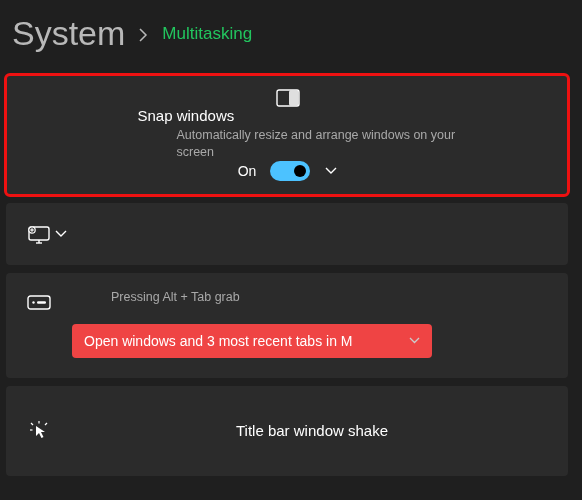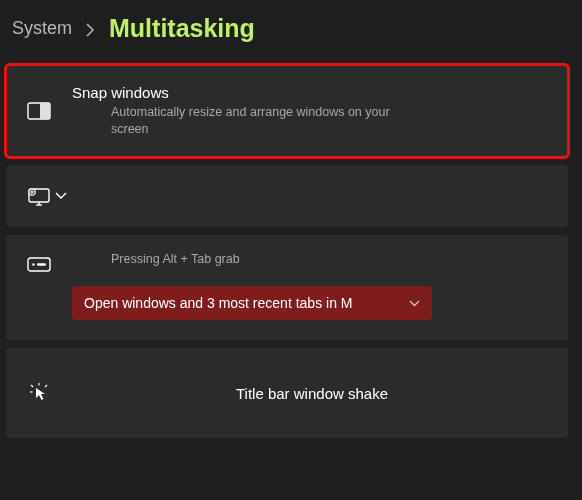--- a/index.html
+++ b/index.html
@@ -11,52 +11,53 @@
       color: #ffffff;
       overflow: hidden;
     }
     .breadcrumb {
       display: flex;
       align-items: center;
       gap: 14px;
       padding: 14px 12px 10px 12px;
     }
     .breadcrumb-parent {
-      font-size: 18px;
+      font-size: 34px;
       font-weight: 400;
       color: #b8b8b8;
     }
     .breadcrumb-sep {
       font-size: 16px;
       color: #b8b8b8;
       margin-top: 3px;
     }
     .breadcrumb-current {
-      font-size: 25px;
-      font-weight: 700;
-      color: #bef264;
+      font-size: 17px;
+      font-weight: 400;
+      color: #22c55e;
     }
     .content {
       padding: 12px 14px 0 6px;
       display: flex;
       flex-direction: column;
       gap: 8px;
     }
     .card {
       background: #2b2b2b;
       border-radius: 4px;
       display: flex;
       align-items: center;
       padding: 14px 16px 14px 18px;
       min-height: 62px;
     }
     .card.highlight {
       outline: 3px solid #e11;
       outline-offset: -1px;
       min-height: 92px;
+      flex-direction: column;
     }
     .card-icon {
       width: 30px;
       display: flex;
       justify-content: center;
       align-items: center;
       flex-shrink: 0;
     }
     .card-body {
       margin-left: 18px;
@@ -111,21 +112,21 @@
       align-items: stretch;
       padding: 16px 18px 20px 18px;
     }
     .card-tall .row1 {
       display: flex;
       align-items: flex-start;
     }
     .dropdown {
       margin-top: 14px;
       margin-left: 48px;
-      background: #7f1d1d;
+      background: #ef4444;
       border-radius: 4px;
       height: 34px;
       display: flex;
       align-items: center;
       justify-content: space-between;
       padding: 0 12px;
       width: 360px;
       font-size: 14px;
       color: #ffffff;
     }
@@ -149,20 +150,31 @@
   <div class="card highlight">
     <div class="card-icon">
       <svg width="24" height="18" viewBox="0 0 24 18">
         <rect x="1" y="1" width="22" height="16" rx="2" stroke="#fff" stroke-width="1.4" fill="none"></rect>
         <rect x="13" y="1.5" width="9.5" height="15" rx="1.5" fill="#fff" opacity="0.85"></rect>
       </svg>
     </div>
     <div class="card-body">
       <span class="card-title">Snap windows</span>
       <span class="card-desc">Automatically resize and arrange windows on your screen</span>
+    </div>
+    <div class="card-right">
+      <span class="state-label">On</span>
+      <div class="toggle on">
+        <div class="toggle-knob"></div>
+      </div>
+      <span class="chevron">
+        <svg width="12" height="8" viewBox="0 0 12 8">
+            <path d="M1 1 L6 6 L11 1" stroke="#fff" stroke-width="1.4" fill="none"></path>
+          </svg>
+      </span>
     </div>
   </div>
 
   <div class="card">
     <div class="card-icon">
       <svg width="26" height="22" viewBox="0 0 26 22">
         <rect x="3" y="4" width="20" height="13" rx="2" stroke="#fff" stroke-width="1.4" fill="none"></rect>
         <line x1="10" y1="20" x2="16" y2="20" stroke="#fff" stroke-width="1.4"></line>
         <line x1="13" y1="17" x2="13" y2="20" stroke="#fff" stroke-width="1.4"></line>
         <circle cx="6" cy="7" r="3.2" fill="#2b2b2b" stroke="#fff" stroke-width="1.2"></circle>

